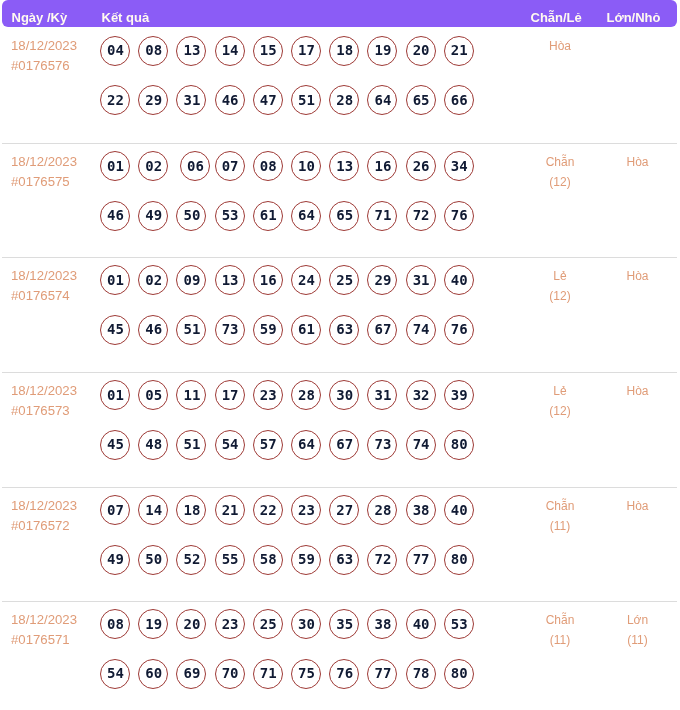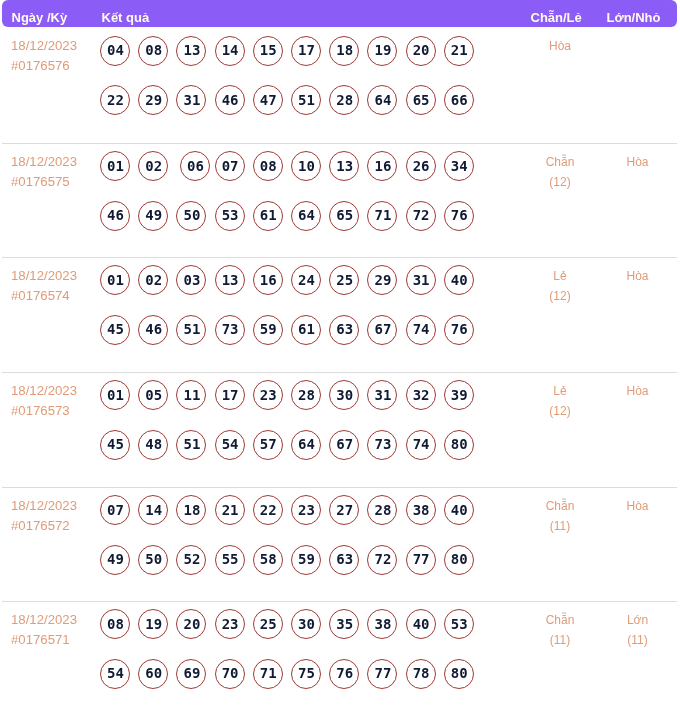--- a/index.html
+++ b/index.html
@@ -222,21 +222,21 @@
     </div>
     <div class="balls">
       <div class="ballrow">
             <div class="ball" style="left: 0px;">
               <span>01</span>
             </div>
             <div class="ball" style="left: 38.2px;">
               <span>02</span>
             </div>
             <div class="ball" style="left: 76.4px;">
-              <span>03</span>
+              <span>09</span>
             </div>
             <div class="ball" style="left: 114.6px;">
               <span>13</span>
             </div>
             <div class="ball" style="left: 152.8px;">
               <span>16</span>
             </div>
             <div class="ball" style="left: 191px;">
               <span>24</span>
             </div>

